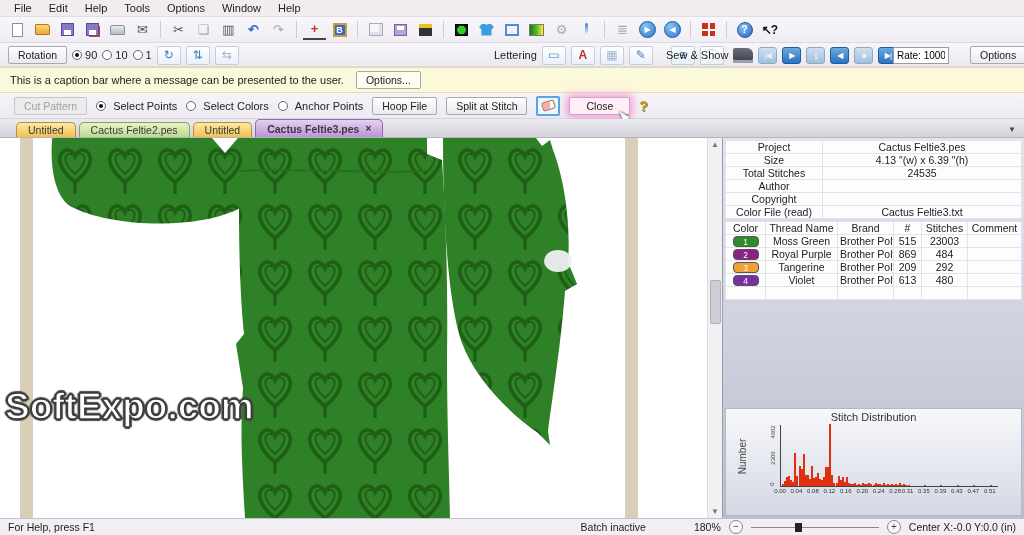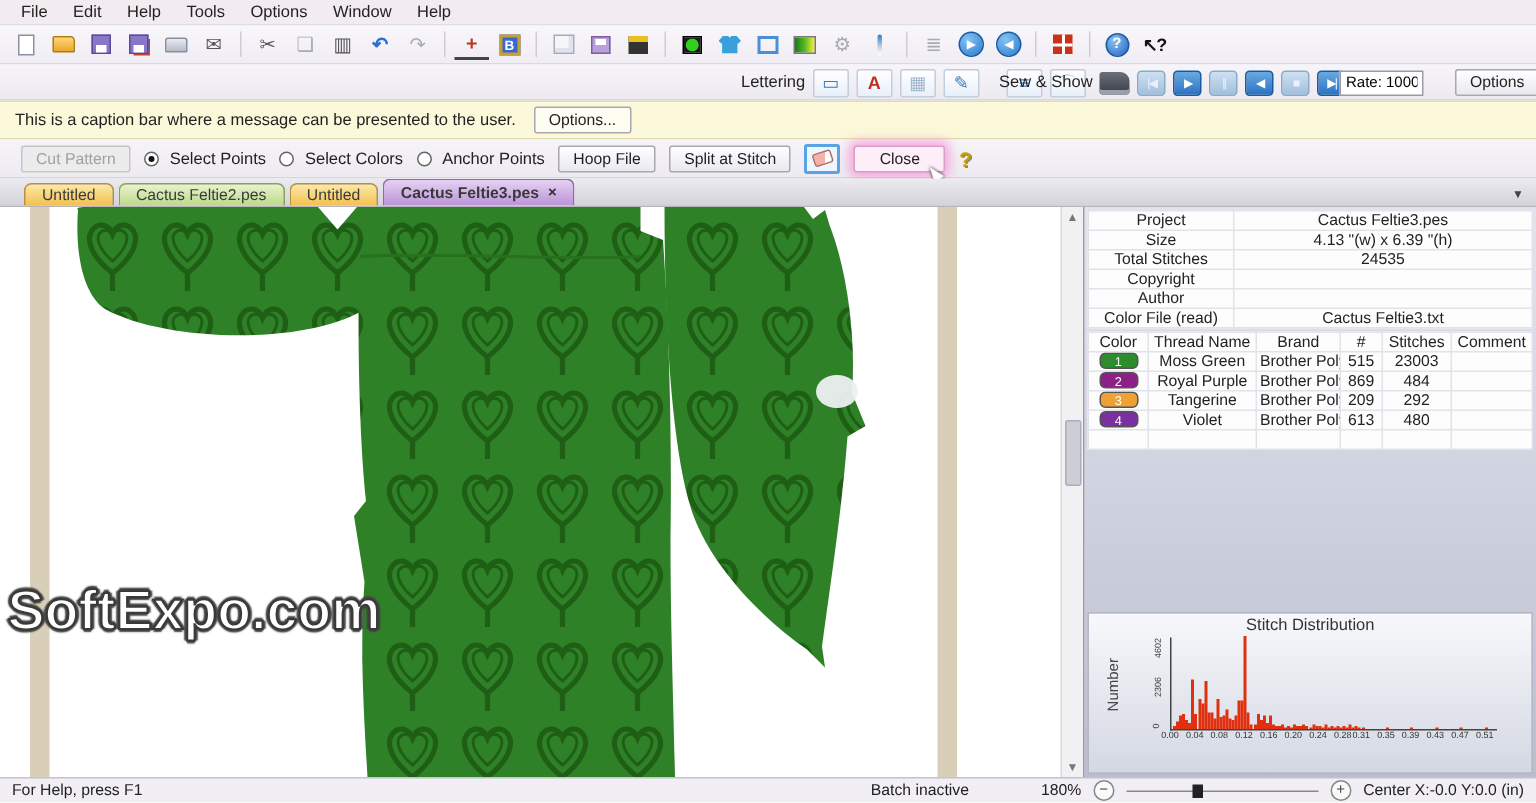--- a/index.html
+++ b/index.html
@@ -241,20 +241,32 @@
       <span class="redgrid"></span>
     </span>
   <span class="sep"></span>
   <span class="tbi">
       <span class="shieldq">?</span>
     </span>
   <span class="tbi ctxhelp">↖?</span>
 </div>
 
 <div class="toolbar2">
+  <div class="t2g" style="left:8px;">
+    <span class="btn">Rotation</span>
+    <span class="radio sel"></span>
+      <span class="rlabel">90</span>
+    <span class="radio"></span>
+      <span class="rlabel">10</span>
+    <span class="radio"></span>
+      <span class="rlabel">1</span>
+    <span class="t2i">↻</span>
+    <span class="t2i">⇅</span>
+    <span class="t2i dim">⇆</span>
+  </div>
   <div class="t2g" style="left:494px;">
     <span>Lettering</span>
     <span class="t2i">▭</span>
     <span class="t2i" style="color:#c03020;font-weight:bold;">A</span>
     <span class="t2i dim">▦</span>
     <span class="t2i">✎</span>
     <span style="width:8px;"></span>
     <span class="t2i">≡</span>
     <span class="t2i dim">⌒</span>
   </div>
@@ -366,25 +378,25 @@
           </tr>
       <tr>
             <td class="lbl">Size</td>
             <td>4.13 "(w) x 6.39 "(h)</td>
           </tr>
       <tr>
             <td class="lbl">Total Stitches</td>
             <td>24535</td>
           </tr>
       <tr>
+            <td class="lbl">Author</td>
+            <td></td>
+          </tr>
+      <tr>
             <td class="lbl">Copyright</td>
-            <td></td>
-          </tr>
-      <tr>
-            <td class="lbl">Author</td>
             <td></td>
           </tr>
       <tr>
             <td class="lbl">Color File (read)</td>
             <td>Cactus Feltie3.txt</td>
           </tr>
     </tbody>
       </table>
 
     <table>

